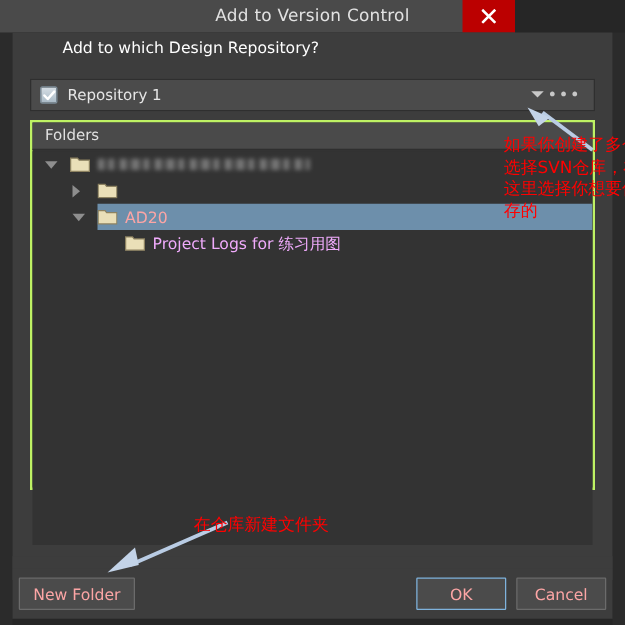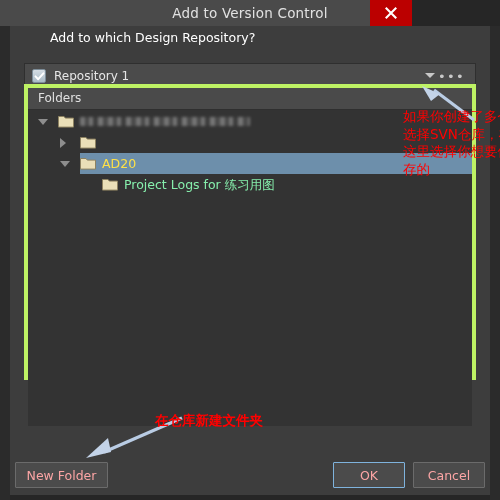--- a/index.html
+++ b/index.html
@@ -71,22 +71,22 @@
     border-top:5px solid #c8c8c8;cursor:pointer;
   }
   .combo-dots{
     position:absolute;right:10px;top:4px;
     color:#c8c8c8;font-size:13px;letter-spacing:1.3px;line-height:17px;
     cursor:pointer;
   }
 
   
   .panel{
-    position:absolute;left:24px;top:84px;width:452px;height:296px;
-    border:4px solid #bef264;box-sizing:border-box;background:#333333;
+    position:absolute;left:24px;top:96px;width:452px;height:296px;
+    border:2px solid #bef264;box-sizing:border-box;background:#333333;
   }
   .panel-head{
     position:absolute;left:0;top:0;width:100%;height:22px;
     background:#4a4a4a;border-bottom:1px solid #2f2f2f;box-sizing:border-box;
   }
   .panel-head span{
     position:absolute;left:10px;top:3px;color:#e0e0e0;font-size:12px;
   }
   .tree{
     position:absolute;left:0;top:23px;width:100%;height:315px;
@@ -105,24 +105,24 @@
   .tri.open{
     border-left:5px solid transparent;border-right:5px solid transparent;
     border-top:6px solid #8e8e8e;
   }
   .tri.closed{
     border-top:5px solid transparent;border-bottom:5px solid transparent;
     border-left:6px solid #8e8e8e;
   }
   .folder-ico{position:absolute;width:16px;height:13px;}
   .row-label{
-    position:absolute;color:#86efac;font-size:12.5px;white-space:nowrap;
+    position:absolute;color:#f0abfc;font-size:12.5px;white-space:nowrap;
     z-index:2;
   }
-  .row.sel .row-label{color:#fde047;}
+  .row.sel .row-label{color:#fca5a5;}
   .blur-label{
     position:absolute;height:9px;border-radius:1px;z-index:2;
     background:
       repeating-linear-gradient(90deg,
         rgba(150,150,150,.75) 0px, rgba(150,150,150,.75) 5px,
         rgba(90,90,90,.55) 5px, rgba(90,90,90,.55) 9px,
         rgba(175,175,175,.6) 9px, rgba(175,175,175,.6) 13px,
         rgba(70,70,70,.5) 13px, rgba(70,70,70,.5) 18px,
         rgba(160,160,160,.7) 18px, rgba(160,160,160,.7) 23px,
         rgba(100,100,100,.5) 23px, rgba(100,100,100,.5) 28px);
@@ -142,21 +142,21 @@
   #ok-btn{left:333px;top:462px;width:72px;}
   #cancel-btn{left:413px;top:462px;width:72px;}
 
   
   .anno{
     position:absolute;color:#ff0000;font-size:13.5px;line-height:17.5px;
     font-family:"DejaVu Sans","Liberation Sans",sans-serif;
     white-space:pre-wrap;pointer-events:none;z-index:20;
   }
   #anno-repo{left:383px;top:108px;width:118px;margin-left:20px;}
-  #anno-newfolder{left:155px;top:412px;width:180px;white-space:nowrap;font-weight:bold;}
+  #anno-newfolder{left:155px;top:412px;width:180px;white-space:nowrap;}
   .arrow-svg{position:absolute;z-index:19;pointer-events:none;}
 </style>
 </head>
 <body>
 
 <div id="root">
 
   <div class="outer-left"></div>
   <div class="outer-right"></div>
 

